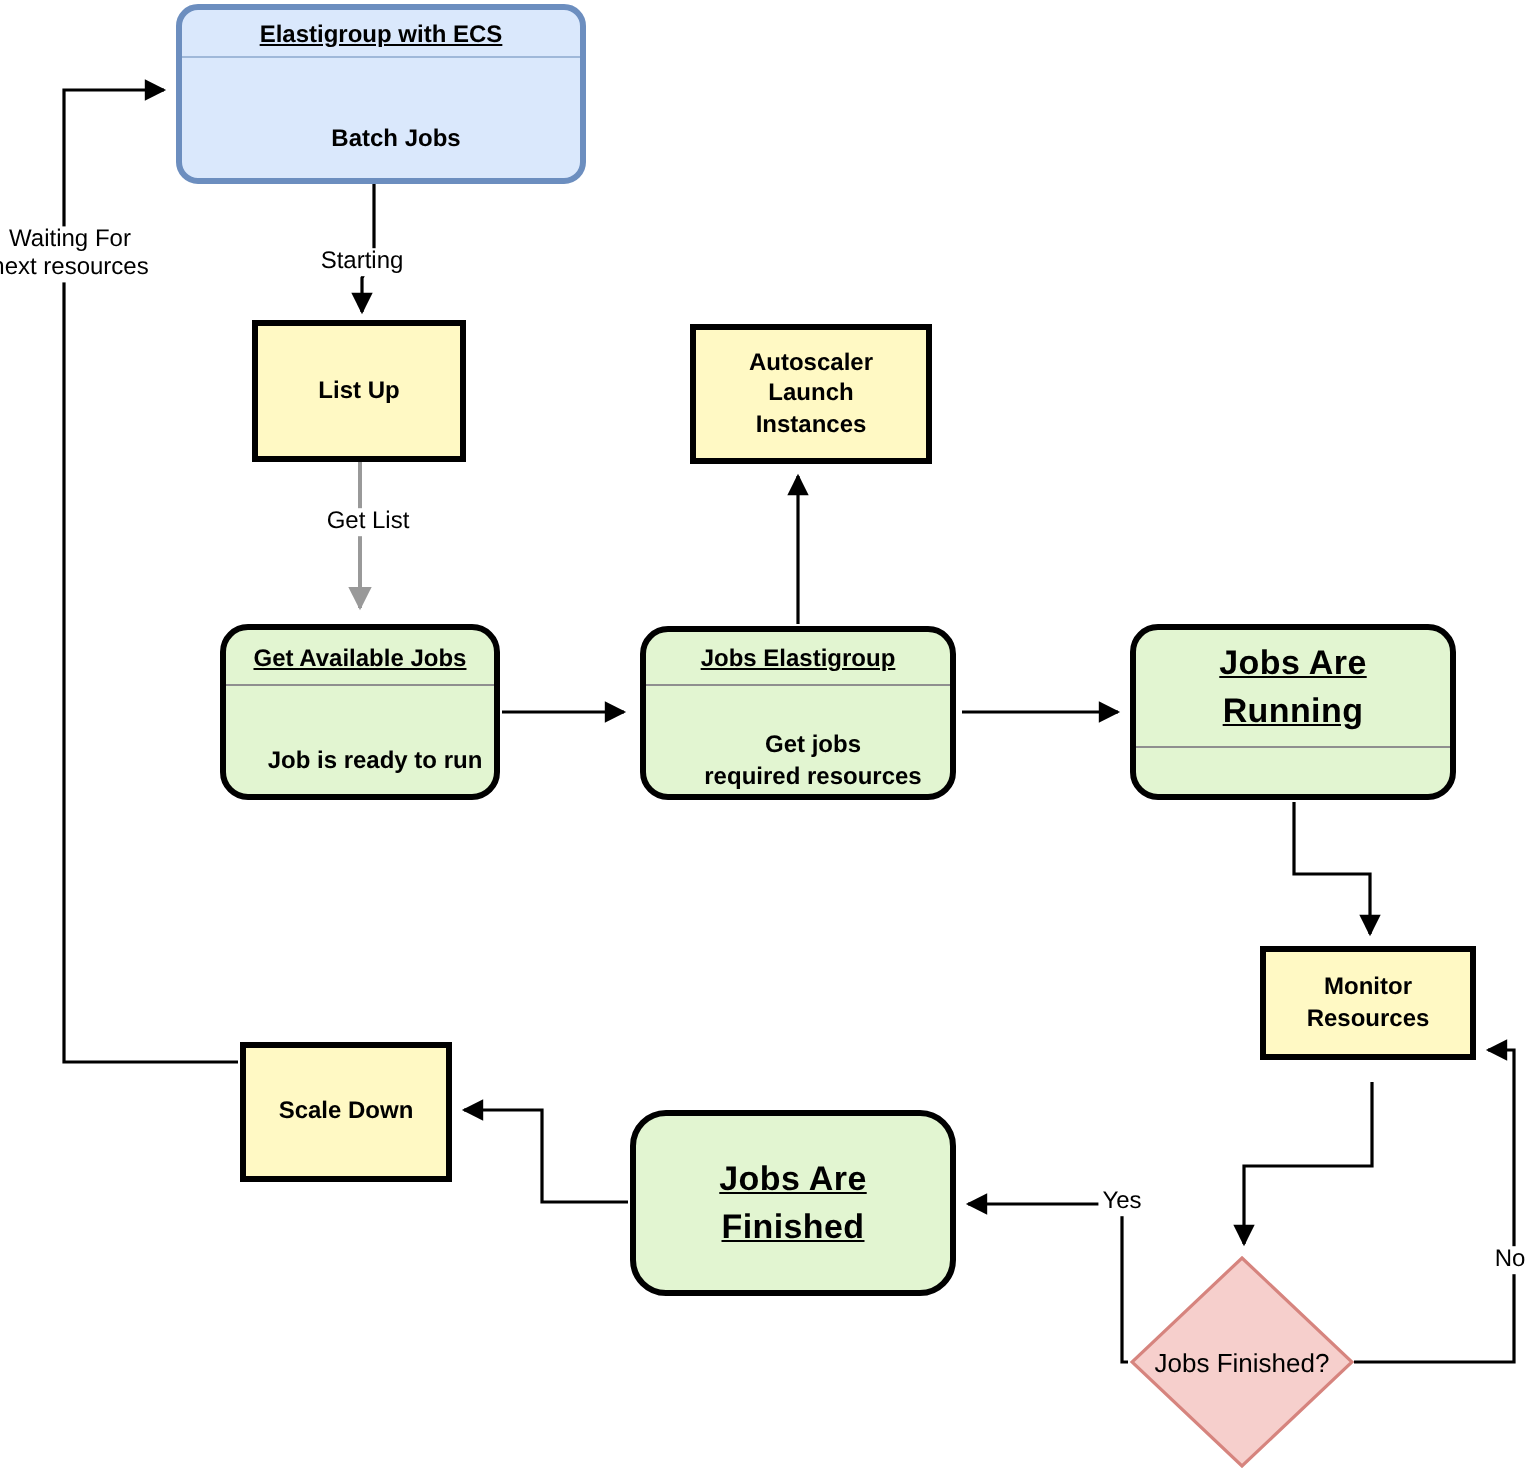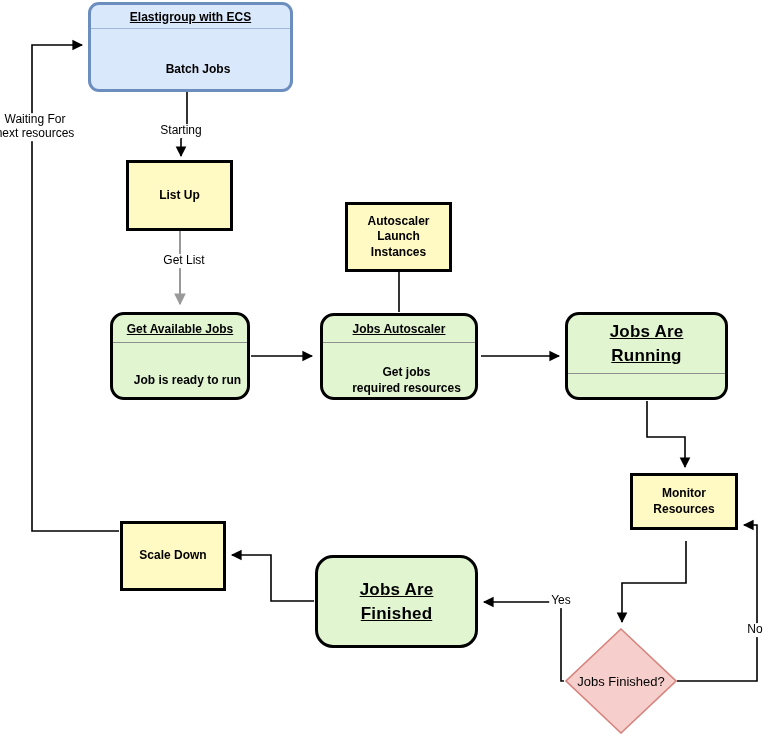--- a/index.html
+++ b/index.html
@@ -93,33 +93,33 @@
 
   <div class="node uml blue" style="left:88px; top:2px; width:205px; height:90px;">
     <div class="uml-title" style="height:23px; border-bottom-color:#9fb8d9;">Elastigroup with ECS</div>
     <div class="uml-body">Batch Jobs</div>
   </div>
 
   <div class="node rect" style="left:126px; top:160px; width:107px; height:71px;">
     <span>List Up</span>
   </div>
 
-  <div class="node rect" style="left:345px; top:162px; width:107px; height:70px;margin-top:40px;">
+  <div class="node rect" style="left:345px; top:162px; width:121px; height:70px;">
     <span>Autoscaler
 Launch
 Instances</span>
   </div>
 
   <div class="node uml" style="left:110px; top:312px; width:140px; height:88px;">
     <div class="uml-title" style="height:27px;">Get Available Jobs</div>
     <div class="uml-body">Job is ready to run</div>
   </div>
 
   <div class="node uml" style="left:320px; top:313px; width:158px; height:87px;">
-    <div class="uml-title" style="height:26px;">Jobs Autoscaler</div>
+    <div class="uml-title" style="height:26px;">Jobs Elastigroup</div>
     <div class="uml-body">Get jobs
 required resources</div>
   </div>
 
   <div class="node uml" style="left:565px; top:312px; width:163px; height:88px;">
     <div class="uml-title big" style="height:58px;">Jobs Are 
 Running</div>
     <div class="uml-body"></div>
   </div>
 

